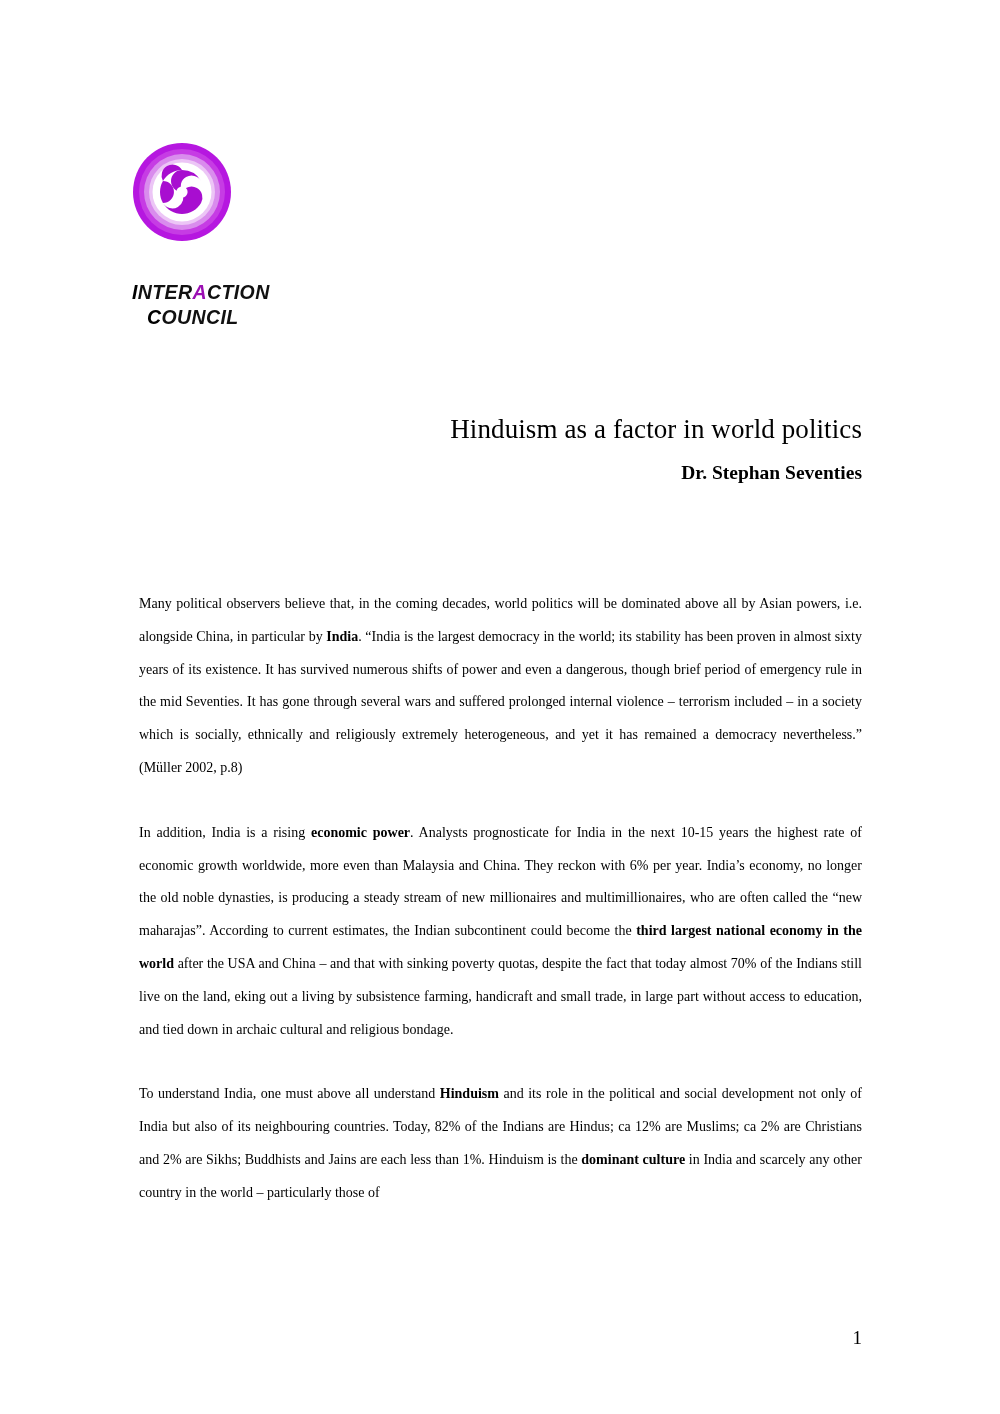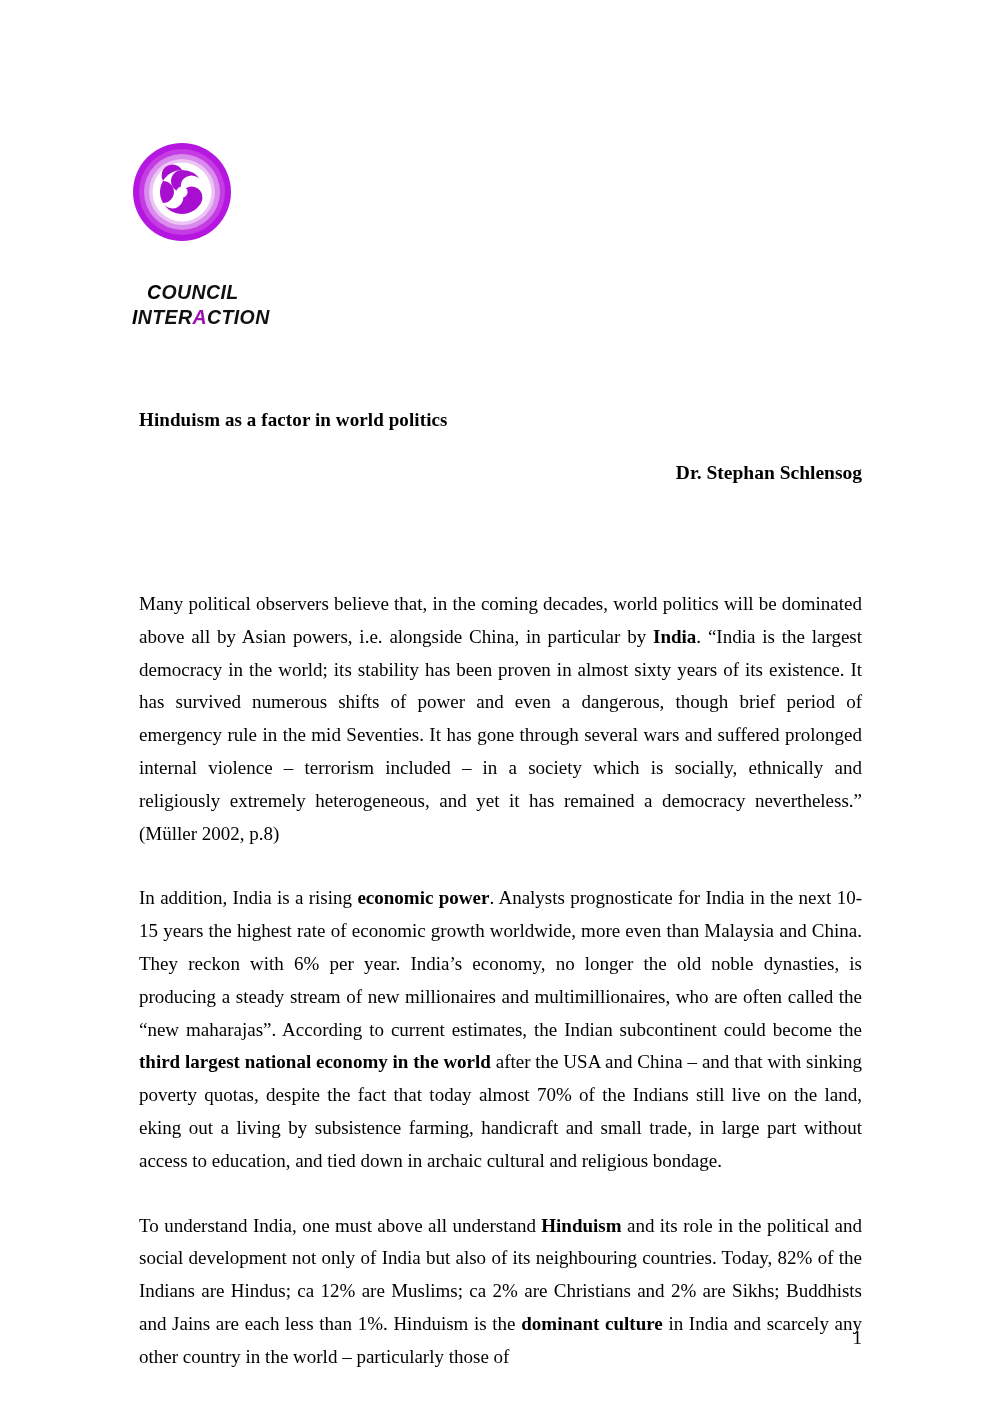--- a/index.html
+++ b/index.html
@@ -52,23 +52,23 @@
   .wordmark-line.second { padding-left: 15px; }
   .wm-accent { color: #9b0fb3; font-weight: 800; }
   .wm-cap { font-weight: 800; color: #000; }
 
   
   .doc-title {
     position: absolute;
     left: 139px;
     top: 396px;
     width: 723px;
-    text-align: left;
-    font-size: 19px;
-    font-weight: bold;
+    text-align: right;
+    font-size: 27px;
+    font-weight: normal;
     letter-spacing: 0.1px;
   }
 
   
   .author-block {
     position: absolute;
     left: 139px;
     top: 457px;
     width: 723px;
     text-align: right;
@@ -77,21 +77,21 @@
   }
   .author-name { font-weight: bold; }
   .author-role, .author-place { font-weight: normal; }
 
   
   .body-copy {
     position: absolute;
     left: 139px;
     top: 588px;
     width: 723px;
-    font-size: 19px;
+    font-size: 14px;
     line-height: 32.8px;
     text-align: justify;
     text-justify: inter-word;
   }
   .body-copy p {
     margin: 0 0 32px 0;
   }
   .body-copy p:last-child { margin-bottom: 0; }
   .body-copy b { font-weight: bold; }
 
@@ -131,29 +131,29 @@
           <path d="M50 50 m-19.05,11
                    a22,22 0 0 1 19.05,-33
                    a11,11 0 0 0 -19.05,11
                    a11,11 0 0 1 0,22 z"></path>
         </g>
         <circle cx="50" cy="50" r="5.6" fill="#ffffff"></circle>
       </svg>
     </div>
 
     <div class="wordmark">
+      <div class="wordmark-line"><span class="wm-cap">I</span><span>NTER</span><span class="wm-accent">A</span><span>CTION</span></div>
       <div class="wordmark-line second"><span class="wm-cap">C</span><span>OUNCIL</span></div>
-      <div class="wordmark-line"><span class="wm-cap">I</span><span>NTER</span><span class="wm-accent">A</span><span>CTION</span></div>
     </div>
   </div>
 
   <h1 class="doc-title">Hinduism as a factor in world politics</h1>
 
   <div class="author-block">
-    <div class="author-name">Dr. Stephan Schlensog</div>
+    <div class="author-name">Dr. Stephan Seventies</div>
   </div>
 
   <div class="body-copy">
       <p><span>Many political observers believe that, in the coming decades, world politics will be dominated above all by Asian powers, i.e. alongside China, in particular by </span><b>India</b><span>. “India is the largest democracy in the world; its stability has been proven in almost sixty years of its existence. It has survived numerous shifts of power and even a dangerous, though brief period of emergency rule in the mid Seventies. It has gone through several wars and suffered prolonged internal violence – terrorism included – in a society which is socially, ethnically and religiously extremely heterogeneous, and yet it has remained a democracy nevertheless.” (Müller 2002, p.8)</span></p>
       <p><span>In addition, India is a rising </span><b>economic power</b><span>. Analysts prognosticate for India in the next 10-15 years the highest rate of economic growth worldwide, more even than Malaysia and China. They reckon with 6% per year. India’s economy, no longer the old noble dynasties, is producing a steady stream of new millionaires and multimillionaires, who are often called the “new maharajas”. According to current estimates, the Indian subcontinent could become the </span><b>third largest national economy in the world</b><span> after the USA and China – and that with sinking poverty quotas, despite the fact that today almost 70% of the Indians still live on the land, eking out a living by subsistence farming, handicraft and small trade, in large part without access to education, and tied down in archaic cultural and religious bondage.</span></p>
       <p><span>To understand India, one must above all understand </span><b>Hinduism</b><span> and its role in the political and social development not only of India but also of its neighbouring countries. Today, 82% of the Indians are Hindus; ca 12% are Muslims; ca 2% are Christians and 2% are Sikhs; Buddhists and Jains are each less than 1%. Hinduism is the </span><b>dominant culture</b><span> in India and scarcely any other country in the world – particularly those of</span></p>
     </div>
 
   <div class="page-number">1</div>
 

